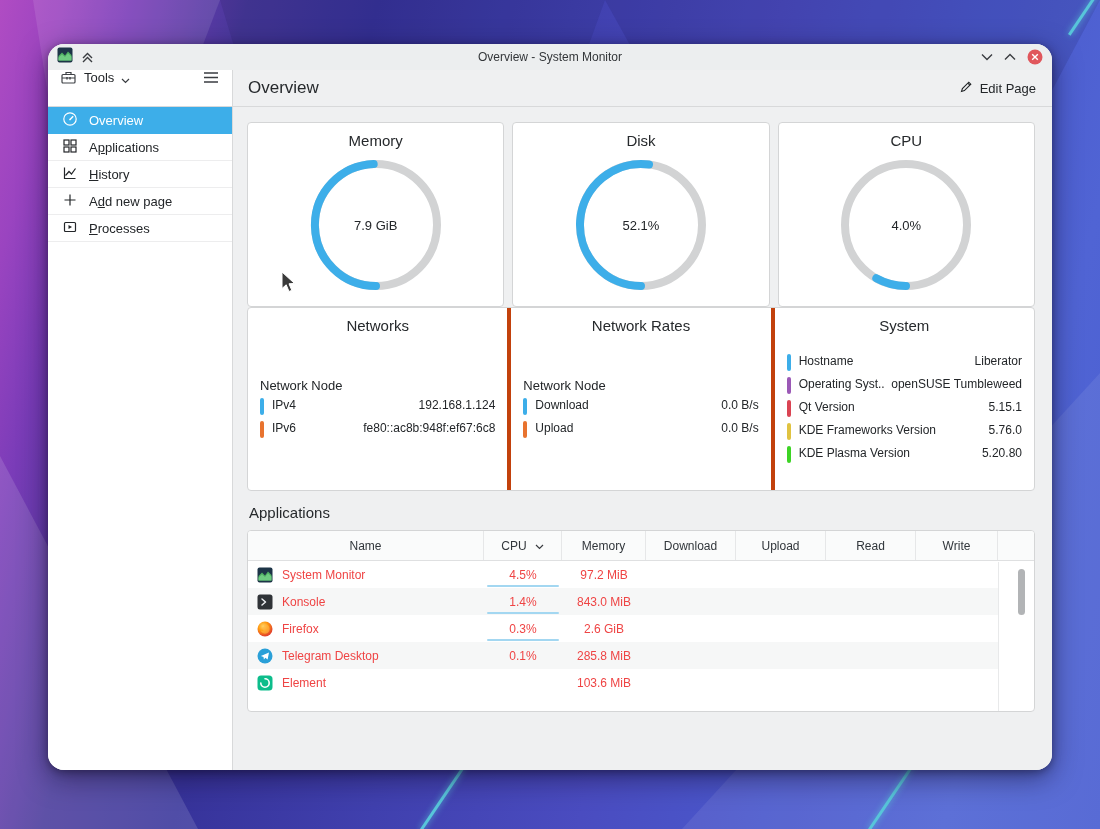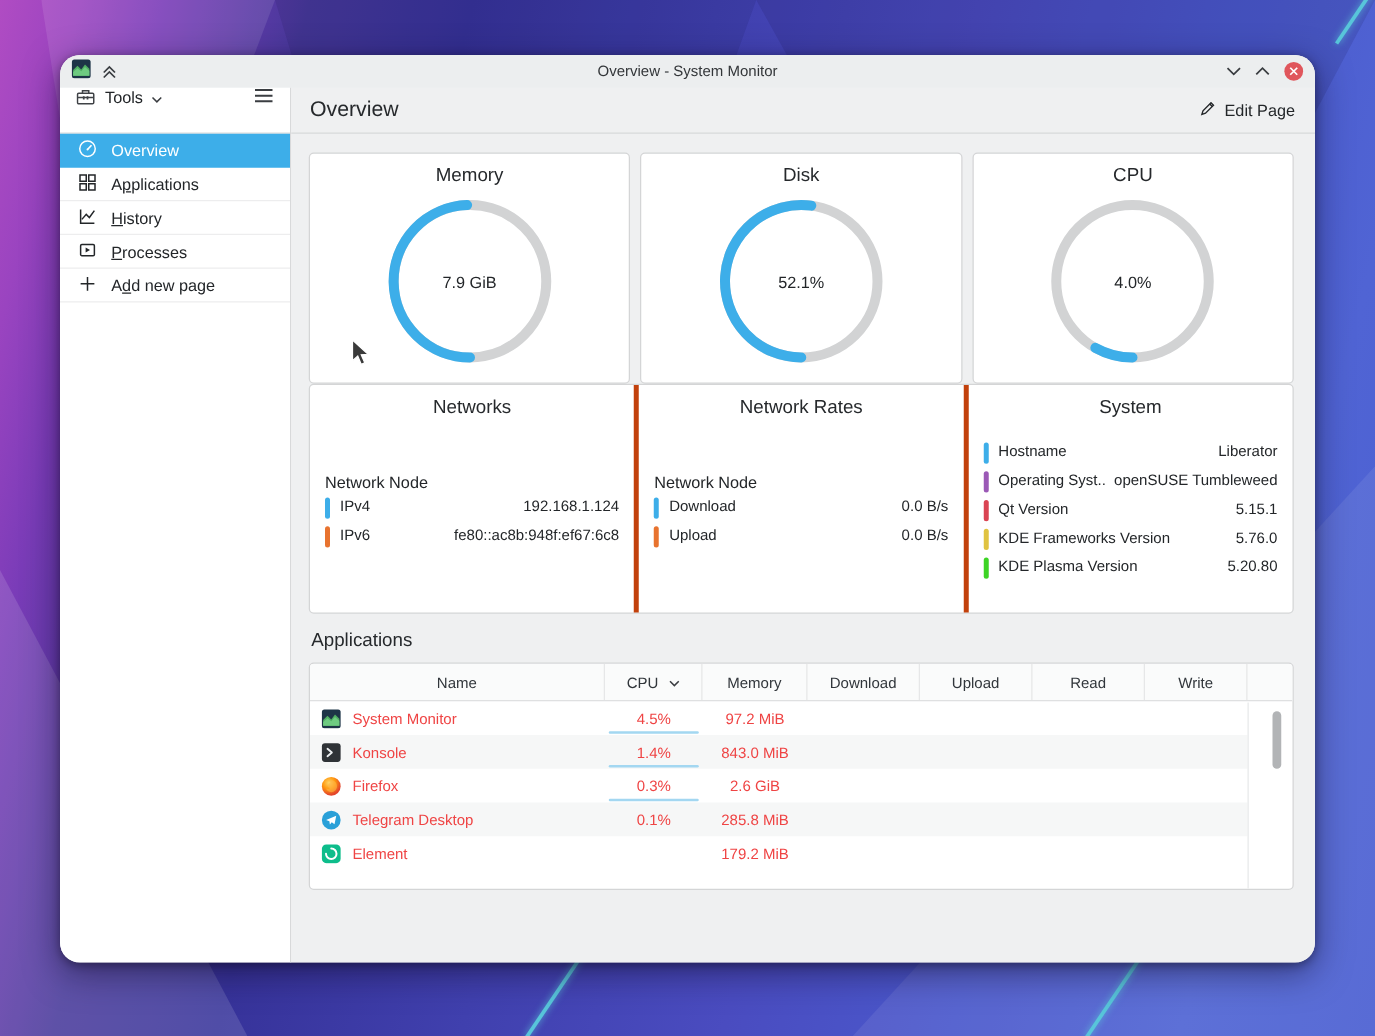--- a/index.html
+++ b/index.html
@@ -180,30 +180,30 @@
   </div>
             <div class="side-item">
     <span class="s-icon"><svg width="16" height="16" viewBox="0 0 16 16" fill="none" stroke="currentColor" stroke-width="1.2">
                   <path d="M2.5 2.5 V13.5 H13.5"></path>
                   <path d="M3.5 10.5 L7 6.5 L9.5 9 L13.5 3.5"></path>
                 </svg></span>
     <span class="s-label"><span class="mn">H</span>istory</span>
   </div>
             <div class="side-item">
     <span class="s-icon"><svg width="16" height="16" viewBox="0 0 16 16" fill="none" stroke="currentColor" stroke-width="1.2">
+                  <path d="M8 2.5 V13.5 M2.5 8 H13.5"></path>
+                </svg></span>
+    <span class="s-label">A<span class="mn">d</span>d new page</span>
+  </div>
+            <div class="side-item">
+    <span class="s-icon"><svg width="16" height="16" viewBox="0 0 16 16" fill="none" stroke="currentColor" stroke-width="1.2">
                   <rect x="2.5" y="3.5" width="11" height="9" rx="1"></rect>
                   <path d="M6.5 6 L6.5 10 L10 8 Z" fill="currentColor" stroke="none"></path>
                 </svg></span>
     <span class="s-label"><span class="mn">P</span>rocesses</span>
-  </div>
-            <div class="side-item">
-    <span class="s-icon"><svg width="16" height="16" viewBox="0 0 16 16" fill="none" stroke="currentColor" stroke-width="1.2">
-                  <path d="M8 2.5 V13.5 M2.5 8 H13.5"></path>
-                </svg></span>
-    <span class="s-label">A<span class="mn">d</span>d new page</span>
   </div>
           </div>
       </div>
 
       <div class="main">
         <div class="page-header">
           <span class="page-title">Overview</span>
           <span class="edit-btn">
             <span><svg width="14" height="14" viewBox="0 0 14 14" fill="none" stroke="#232629" stroke-width="1.1">
                   <path d="M2.5 11.5 L3.4 8.6 L9.8 2.2 L11.8 4.2 L5.4 10.6 L2.5 11.5 Z"></path>
@@ -426,21 +426,21 @@
     <div class="t-cell col-name cell-name">
       <span class="app-icon"><svg width="16" height="16" viewBox="0 0 16 16">
                         <rect x="0.5" y="0.5" width="15" height="15" rx="3.5" fill="#0dbd8b"></rect>
                         <path d="M8 3.8 a4.2 4.2 0 1 1 -4.2 4.2" fill="none" stroke="#fff" stroke-width="1.6" stroke-linecap="round"></path>
                       </svg></span>
       <span class="app-name">Element</span>
     </div>
     <div class="t-cell col-cpu cell-cpu">
                     <span class="cpu-val"></span>
                   </div>
-    <div class="t-cell col-memory">179.2 MiB</div>
+    <div class="t-cell col-memory">103.6 MiB</div>
     <div class="t-cell col-download"></div>
     <div class="t-cell col-upload"></div>
     <div class="t-cell col-read"></div>
     <div class="t-cell col-write"></div>
   </div>
               </div>
             <div class="gutter">
               <div class="scroll-thumb"></div>
             </div>
           </div>

